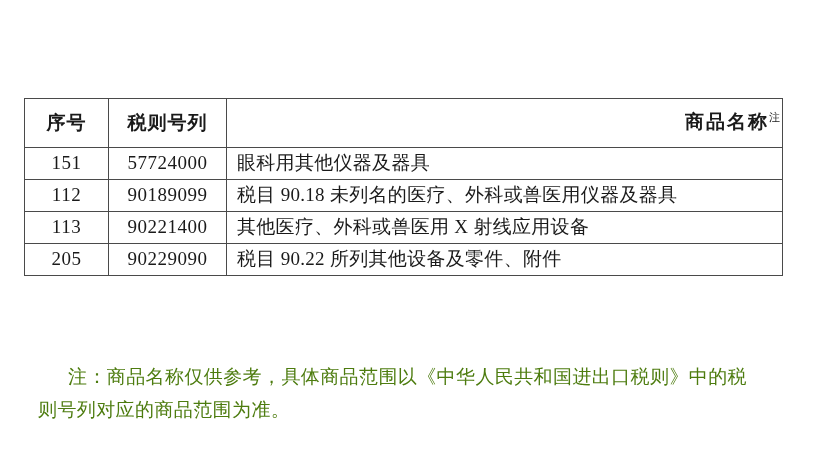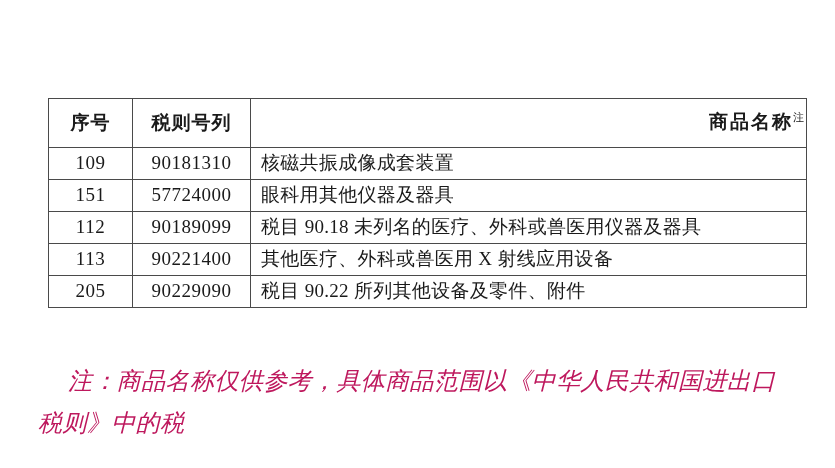--- a/index.html
+++ b/index.html
@@ -15,21 +15,21 @@
     overflow: hidden;
   }
   .page {
     position: relative;
     width: 835px;
     height: 468px;
     box-sizing: border-box;
   }
   .tariff-table {
     position: absolute;
-    left: 48px;
+    left: 24px;
     top: 98px;
     width: 758px;
     border-collapse: collapse;
     table-layout: fixed;
   }
   .tariff-table col.col-seq { width: 84px; }
   .tariff-table col.col-code { width: 118px; }
   .tariff-table col.col-name { width: 556px; }
 
   .tariff-table th,
@@ -69,25 +69,24 @@
   .head-note {
     font-size: 11px;
     vertical-align: super;
     font-weight: normal;
   }
   .footnote {
     position: absolute;
     left: 38px;
     top: 360px;
     width: 760px;
-    font-size: 24px;
+    font-size: 19px;
     line-height: 1.75;
     letter-spacing: 0.4px;
-    color: #be185d;
-    font-style: italic;
+    color: #4d7c0f;
   }
   .footnote .fn-line {
     display: block;
   }
   .footnote .fn-line.indent {
     text-indent: 30px;
   }
 </style>
 </head>
 <body>
@@ -102,25 +101,20 @@
     </colgroup>
     <thead>
       <tr>
         <th>序号</th>
         <th>税则号列</th>
         <th class="name-head"><span>商品名称</span><span class="head-note">注</span></th>
       </tr>
     </thead>
     <tbody>
       <tr>
-        <td class="cell-seq">109</td>
-        <td class="cell-code">90181310</td>
-        <td class="cell-name">核磁共振成像成套装置</td>
-      </tr>
-      <tr>
         <td class="cell-seq">151</td>
         <td class="cell-code">57724000</td>
         <td class="cell-name">眼科用其他仪器及器具</td>
       </tr>
       <tr>
         <td class="cell-seq">112</td>
         <td class="cell-code">90189099</td>
         <td class="cell-name">税目 90.18 未列名的医疗、外科或兽医用仪器及器具</td>
       </tr>
       <tr>
@@ -131,15 +125,16 @@
       <tr>
         <td class="cell-seq">205</td>
         <td class="cell-code">90229090</td>
         <td class="cell-name">税目 90.22 所列其他设备及零件、附件</td>
       </tr>
     </tbody>
   </table>
 
   <div class="footnote">
     <span class="fn-line indent">注：商品名称仅供参考，具体商品范围以《中华人民共和国进出口税则》中的税</span>
+    <span class="fn-line">则号列对应的商品范围为准。</span>
   </div>
 
 </div>
 
 </body></html>

